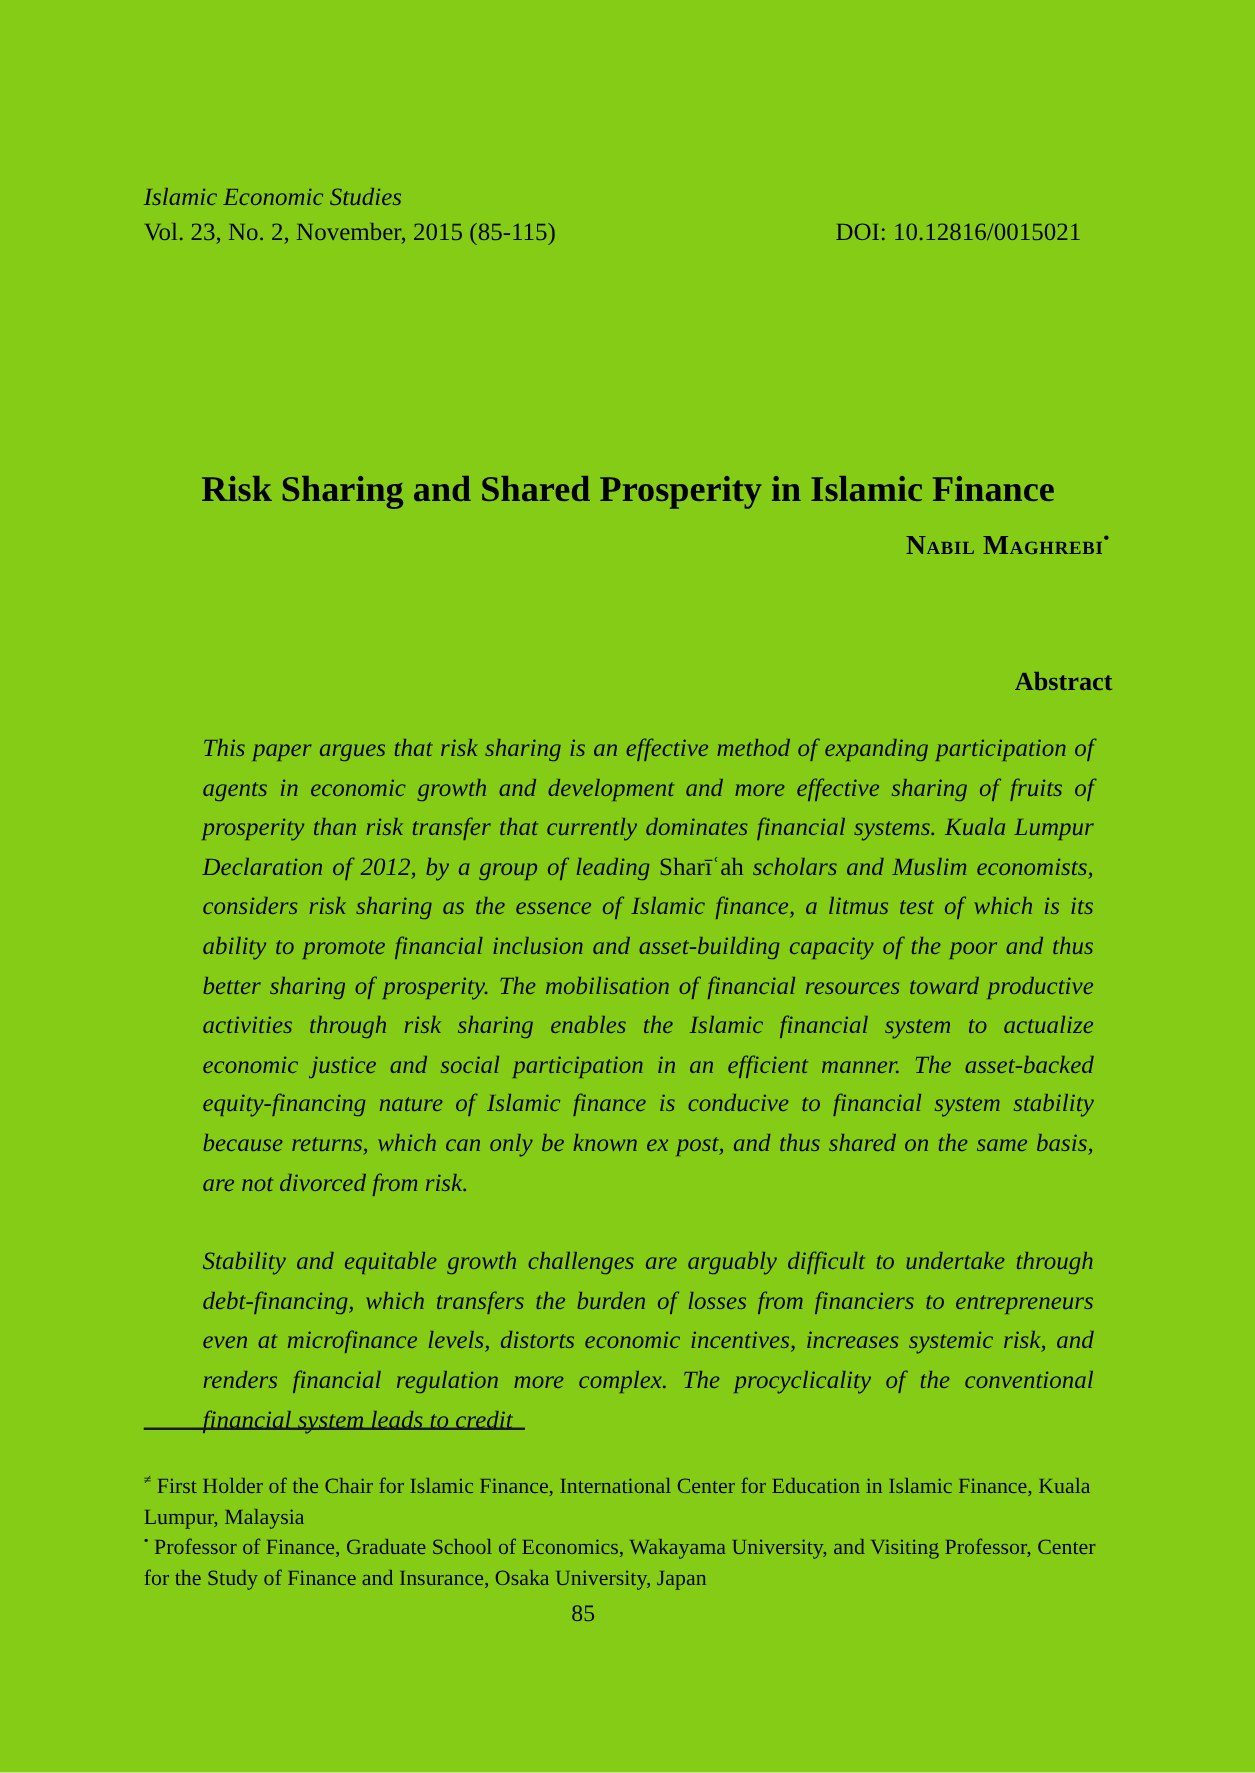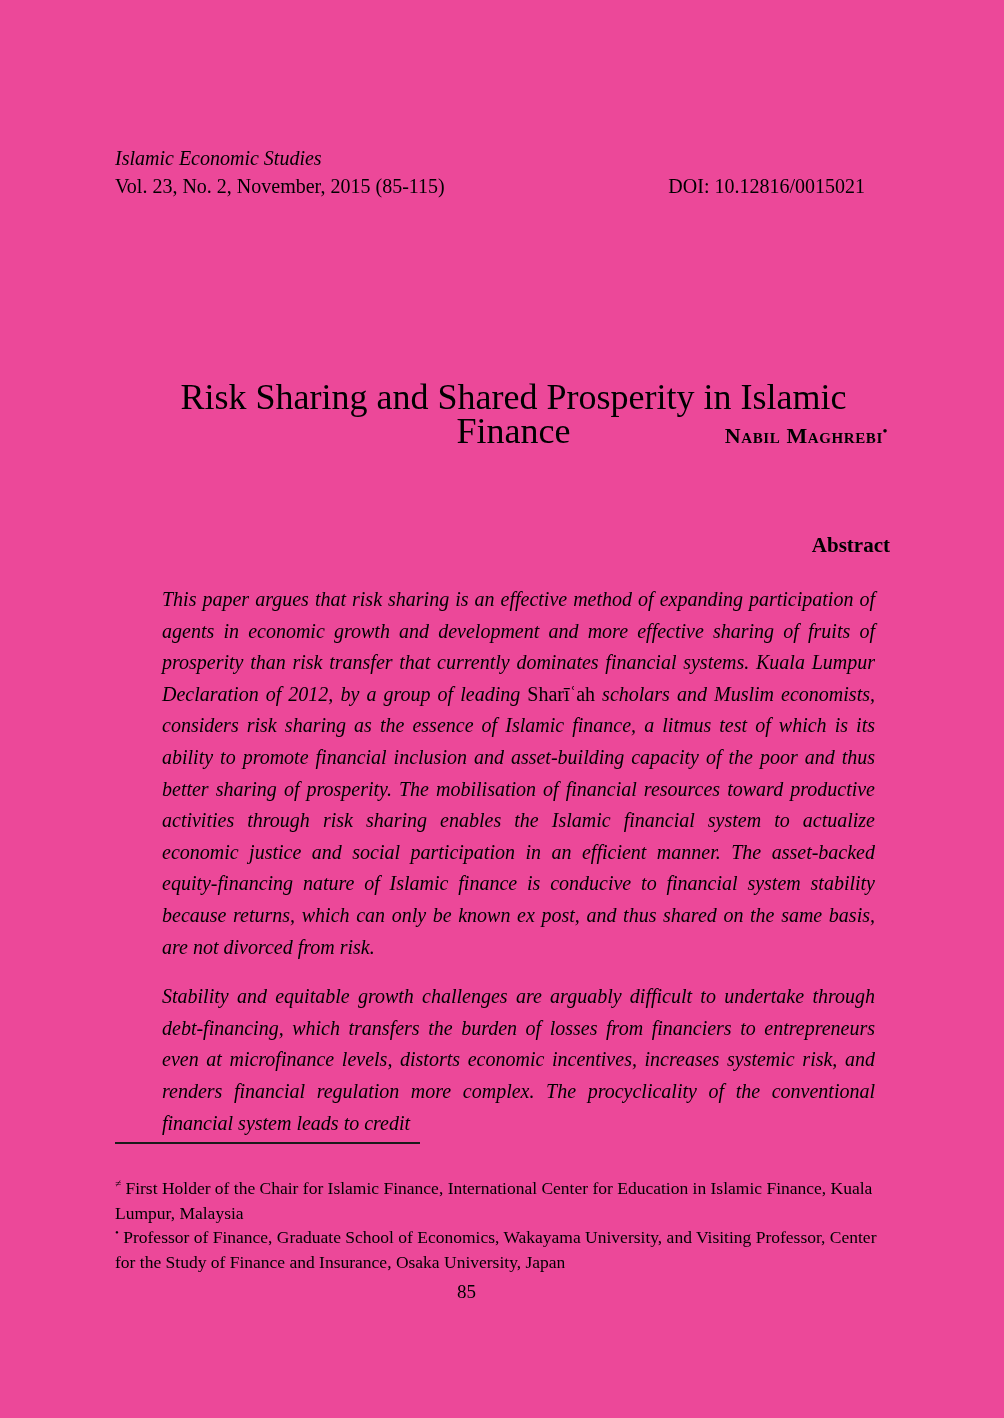--- a/index.html
+++ b/index.html
@@ -1,45 +1,45 @@
 <!DOCTYPE html>
 <html><head>
 <meta charset="utf-8">
 <style>
   html, body { margin: 0; padding: 0; background: #ffffff; }
   .page {
     position: relative;
     width: 1004px;
     height: 1418px;
-    background: #ec4899;
+    background: #84cc16;
     color: #000000;
     font-family: "Liberation Serif", "DejaVu Serif", serif;
     overflow: hidden;
   }
   .header { position: absolute; left: 115px; top: 144px; width: 750px; }
   .journal-name { font-style: italic; font-size: 20px; line-height: 28px; }
   .vol-row { display: flex; justify-content: space-between; font-size: 20px; line-height: 28px; }
   .paper-title {
-    position: absolute; left: 126px; top: 356px; width: 775px;
-    text-align: center; font-size: 36px; font-weight: normal; line-height: 34px;
+    position: absolute; left: 115px; top: 356px; width: 775px;
+    text-align: center; font-size: 29px; font-weight: bold; line-height: 34px;
   }
   .authors { position: absolute; left: 115px; top: 422px; width: 773px; text-align: right; font-weight: bold; }
   .author-line { font-variant: small-caps; font-size: 22px; line-height: 28px; letter-spacing: 0.6px; }
   .author-line + .author-line { margin-top: 21px; }
   .author-line sup { font-size: 13px; line-height: 0; }
   .abstract-heading {
     position: absolute; left: 115px; top: 533px; width: 775px;
     text-align: right; font-weight: bold; font-size: 21px;
   }
   .abstract {
     position: absolute; left: 162px; top: 584px; width: 713px;
     font-style: italic; font-size: 20px; line-height: 31.6px; text-align: justify;
   }
   .abstract p { margin: 0; }
-  .abstract p + p { margin-top: 18px; }
+  .abstract p + p { margin-top: 31px; }
   .upright { font-style: normal; }
   .footnote-rule {
     position: absolute; left: 115px; top: 1142px; width: 305px; height: 2px;
     background: #1a1a1a;
   }
   .footnotes { position: absolute; left: 115px; top: 1176px; width: 778px; font-size: 17.5px; line-height: 24.5px; }
   .footnotes p { margin: 0; }
   .footnotes sup { font-size: 11px; line-height: 0; }
   .page-number { position: absolute; left: 0; top: 1281px; width: 877px; text-align: center; font-size: 19px; padding-left: 28px; }
 </style>

